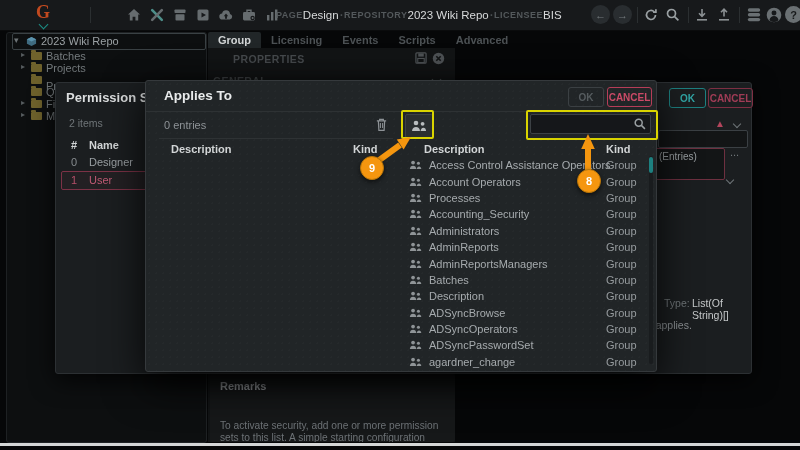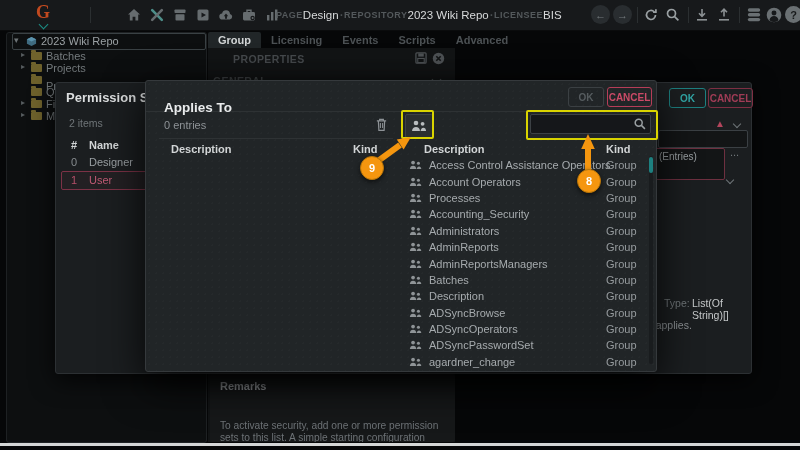--- a/index.html
+++ b/index.html
@@ -233,21 +233,21 @@
     <div style="position:absolute;left:599px;top:65px;width:70px;height:32px;background:#131516;border:1px solid #6e3040;border-radius:2px;overflow:hidden;font-size:10px;line-height:16px;color:#9aa0a3;padding-left:3px;box-sizing:border-box;">(Entries)</div>
     <span style="position:absolute;left:674px;top:63px;font-size:11px;color:#6f7578;">...</span>
     <span class="chev" style="position:absolute;left:671px;top:94px;width:5px;height:5px;"></span>
     <span style="position:absolute;left:608px;top:214px;font-size:10.5px;color:#6f7578;">Type:</span>
     <span style="position:absolute;left:636px;top:214px;font-size:10.5px;color:#c6c9ca;">List(Of String)[]</span>
     <span style="position:absolute;left:588px;top:236px;font-size:10.5px;color:#8b9093;">et applies.</span>
   </div>
 
   <div class="abs modal" style="left:145px;top:80px;width:510px;height:290px;z-index:10;">
     <div style="position:absolute;left:0;top:0;width:100%;height:30px;border-bottom:1px solid #2e3234;"></div>
-    <div style="position:absolute;left:18px;top:19px;font-size:13.5px;font-weight:bold;color:#e9ebec;">Applies To</div>
+    <div style="position:absolute;left:18px;top:7px;font-size:13.5px;font-weight:bold;color:#e9ebec;">Applies To</div>
     <div class="btn" style="position:absolute;left:422px;top:6px;width:34px;height:18px;border:1px solid #3b4043;color:#565c5f;">OK</div>
     <div class="btn" style="position:absolute;left:461px;top:6px;width:43px;height:18px;border:1px solid #b63d58;color:#cb4a67;">CANCEL</div>
 
     <span style="position:absolute;left:18px;top:38px;font-size:11px;color:#8d9296;">0 entries</span>
     <span class="ic" style="position:absolute;left:229px;top:36px;color:#8d9296;">
       <svg width="13" height="15" viewBox="0 0 14 16">
           <path d="M2 4h10M5 4V2.4h4V4M3.6 4l.6 10.4h5.6L10.4 4" fill="none" stroke="currentColor" stroke-width="1.3"></path>
           <path d="M5.8 6.5v5.2M8.2 6.5v5.2" stroke="currentColor" stroke-width="1.1"></path>
         </svg>
       </span>

